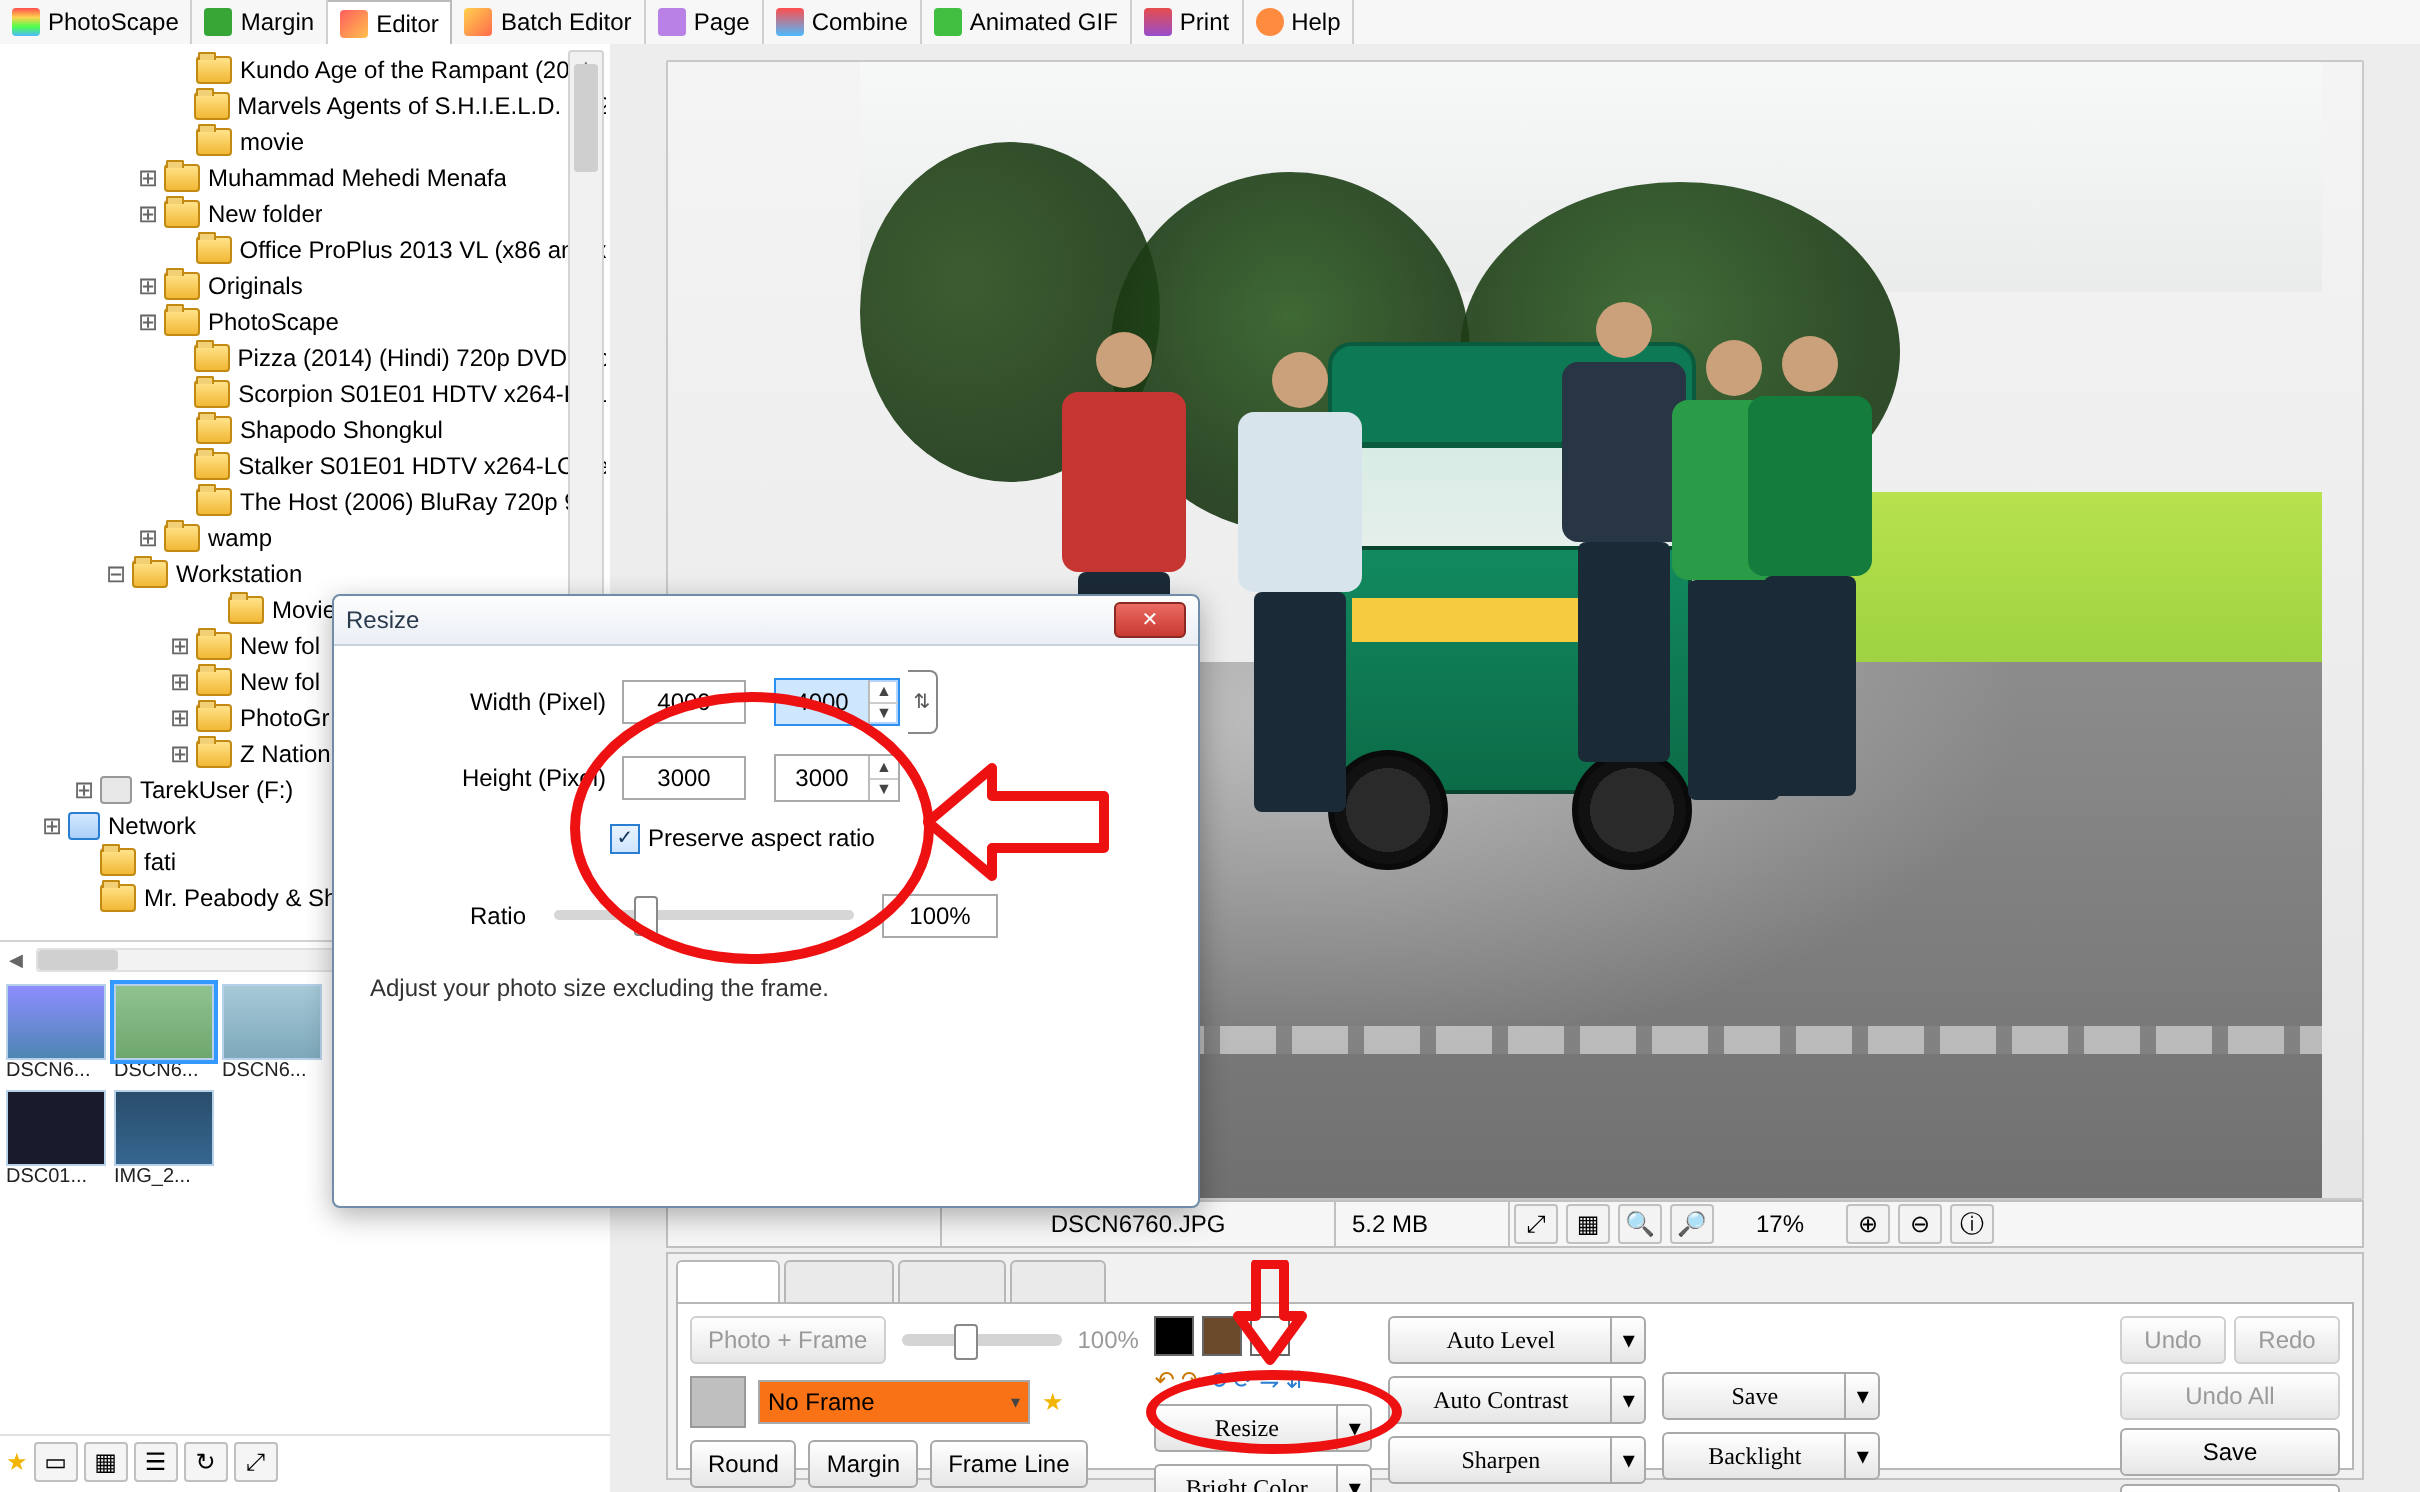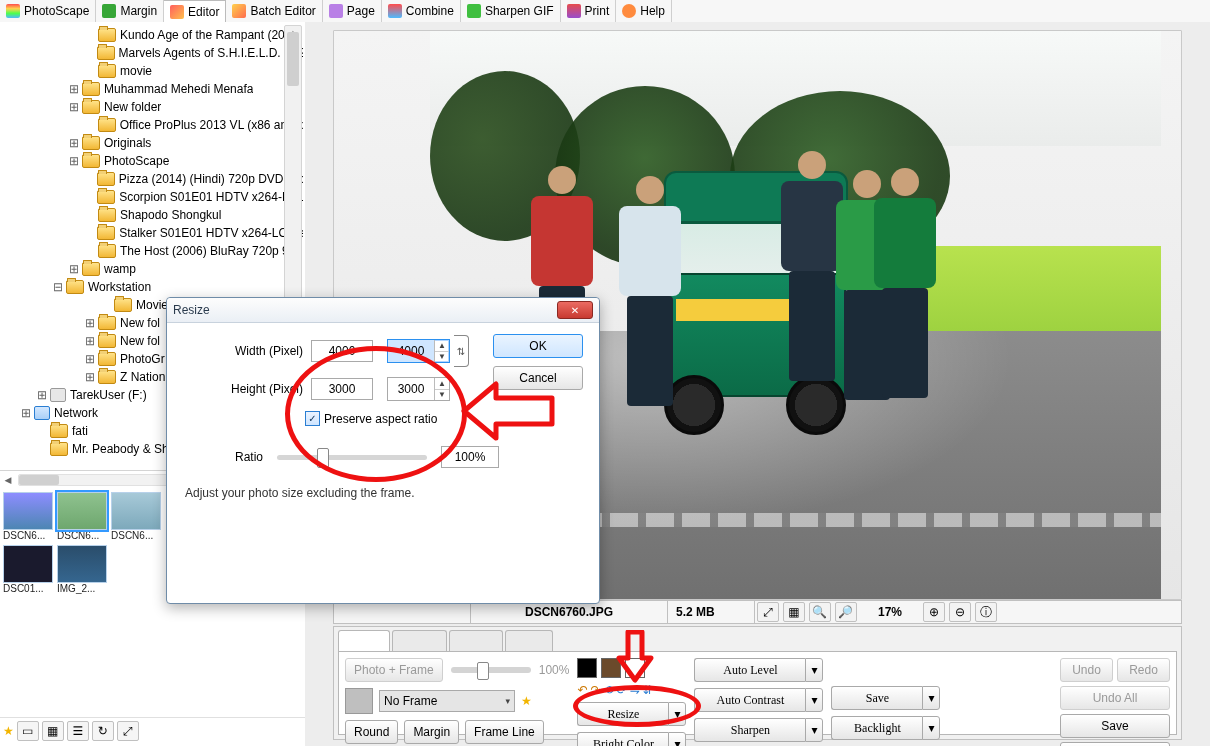--- a/index.html
+++ b/index.html
@@ -68,40 +68,40 @@
   .person .torso{ width:62px; height:90px; margin:2px auto 0; border-radius:8px; }
   .person .legs{ width:46px; height:110px; margin:0 auto; background:#1b2a37; border-radius:4px;}
   .p1{ left:95px; top:135px;} .p1 .torso{ background:#c53632; }
   .p2{ left:183px; top:145px;} .p2 .torso{ background:#d7e4ec; }
   .p3{ left:345px; top:120px;} .p3 .torso{ background:#273544; }
   .p4{ left:400px; top:139px;} .p4 .torso{ background:#2a9b47; }
   .p5{ left:438px; top:137px;} .p5 .torso{ background:#147c3c; }
 
   
   .status { position:absolute; left:28px; right:28px; top:578px; height:22px; display:flex; align-items:center; border:1px solid #c0c0c0; background:#f6f6f6; }
-  .status .cell { border-right:1px solid #c0c0c0; height:100%; display:flex; align-items:center; padding:0 8px;font-weight:bold; }
+  .status .cell { border-right:1px solid #c0c0c0; height:100%; display:flex; align-items:center; padding:0 8px; }
   .status .cell.center{ justify-content:center; }
   .status .iconbtn { width:20px; height:18px; border:1px solid #c0c0c0; background:#f3f3f3; border-radius:2px; display:flex; align-items:center; justify-content:center; margin:0 2px; cursor:pointer;}
 
   
   .btm { position:absolute; left:28px; right:28px; top:604px; bottom:6px; border:1px solid #c0c0c0; background:#f1f1f1; display:flex; }
   .btm .tabs { position:absolute; left:4px; top:3px; display:flex; }
   .btm .tab { border:1px solid #b7b7b7; border-bottom:none; padding:19px 9px; margin-right:2px; background:#eaeaea; border-radius:3px 3px 0 0; cursor:pointer; }
   .btm .tab.active { background:#fff; }
   .btm .pane { position:absolute; left:4px; right:4px; top:24px; bottom:4px; border:1px solid #b7b7b7; background:#fff; display:flex; align-items:flex-start; gap:8px; padding:6px; }
   .btn-s { height:22px; padding:0 8px; border:1px solid #a9a9a9; background:linear-gradient(#fff,#e6e6e6); border-radius:3px; display:inline-flex; align-items:center; gap:4px; cursor:pointer; }
   .split { display:inline-flex; }
   .split .main-b { border-radius:3px 0 0 3px; border-right:none;font-family:Liberation Serif, serif;}
   .split .dd { width:16px; border-radius:0 3px 3px 0; justify-content:center; padding:0;}
   .small-slider{ width:80px; height:6px; background:#d4d4d4; border-radius:3px; position:relative; }
   .small-slider .knob{ position:absolute; top:-5px; left:26px; width:10px; height:16px; background:#fff; border:1px solid #888; border-radius:2px; }
   .disabled { color:#9a9a9a !important; border-color:#cfcfcf !important; }
   .swatch { width:18px; height:18px; border:1px solid #666; margin-right:2px; }
   .ico { font-size:12px; line-height:1; }
-  .txt-in { height:20px; border:1px solid #a9a9a9; background:#e5e5e5; padding:0 4px; display:inline-flex; align-items:center; width:126px;}
+  .txt-in { height:20px; border:1px solid #a9a9a9; background:#f97316; padding:0 4px; display:inline-flex; align-items:center; width:126px;}
   .txt-in .arrow{ margin-left:auto; color:#444; font-size:9px;}
 
   .rcol{ margin-left:auto; width:110px; display:flex; flex-direction:column; gap:4px; }
   .rcol .pair{ display:flex; gap:4px;}
   .rcol .pair .btn-s{ flex:1; justify-content:center; }
   .rcol .btn-s{ justify-content:center; }
 
   
   .dlg { position:absolute; left:166px; top:297px; width:432px; height:305px; background:#fff; border:1px solid #6f8ca8; border-radius:4px; box-shadow:0 4px 14px rgba(0,0,0,.3); }
   .dlg .titlebar { height:24px; display:flex; align-items:center; padding:0 6px; background:linear-gradient(#fdfdfd,#eaeff5); border-bottom:1px solid #c8d2dd; border-radius:4px 4px 0 0;}
@@ -158,21 +158,21 @@
   <div class="tbtn">
         <span class="tico" style="background:#b980e6"></span>
         <span>Page</span>
       </div>
   <div class="tbtn">
         <span class="tico" style="background:linear-gradient(#ff4d4d,#4dbaff)"></span>
         <span>Combine</span>
       </div>
   <div class="tbtn">
         <span class="tico" style="background:#40bf40"></span>
-        <span>Sharpen GIF</span>
+        <span>Animated GIF</span>
       </div>
   <div class="tbtn">
         <span class="tico" style="background:linear-gradient(#e64d4d,#994dcc)"></span>
         <span>Print</span>
       </div>
   <div class="tbtn">
         <span class="tico" style="background:#ff8b3e;border-radius:50%;"></span>
         <span>Help</span>
       </div>
 </div>
@@ -620,24 +620,20 @@
   </div>
 </div>
 
 <div class="dlg">
   <div class="titlebar">
     <span class="t">Resize</span>
     <div class="x">
           <span>✕</span>
         </div>
   </div>
-  <div class="okcancel">
-    <div class="btn-s ok">OK</div>
-    <div class="btn-s">Cancel</div>
-  </div>
   <div class="body">
     <div class="frow">
       <div class="lab">Width (Pixel)</div>
       <div class="numbox">4000</div>
       <div style="width:14px"></div>
       <div class="spin hi">
         <input value="4000" style="">
         <div class="ar">
               <span>▲</span>
               <span>▼</span>

